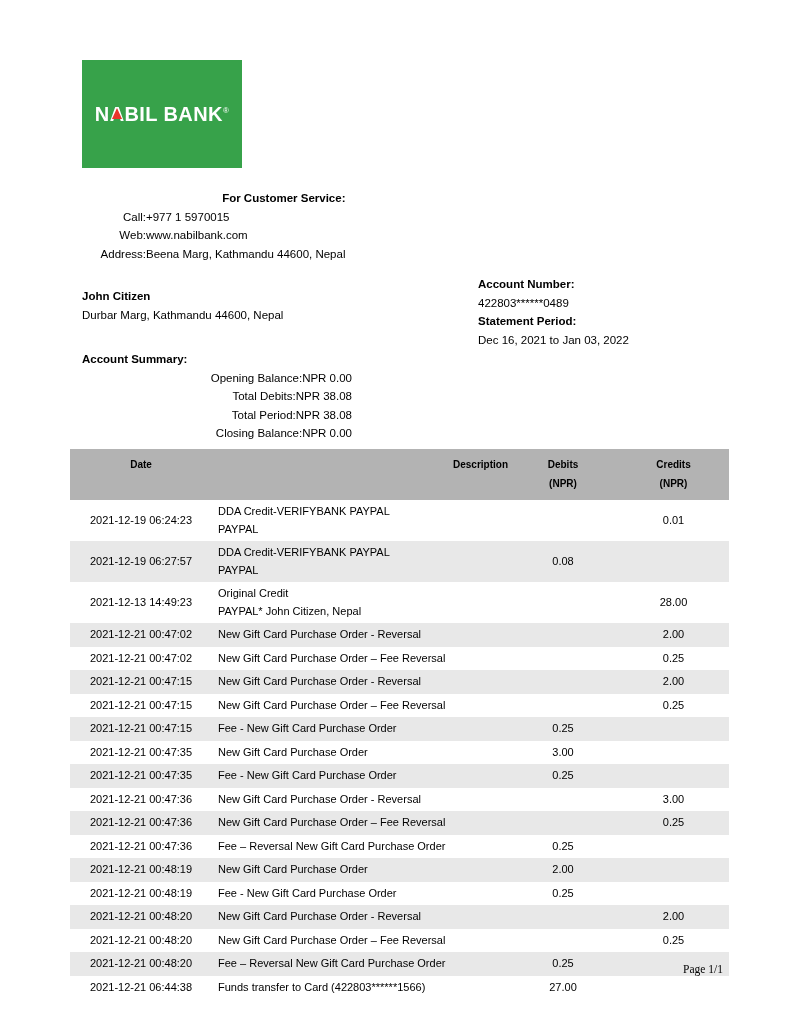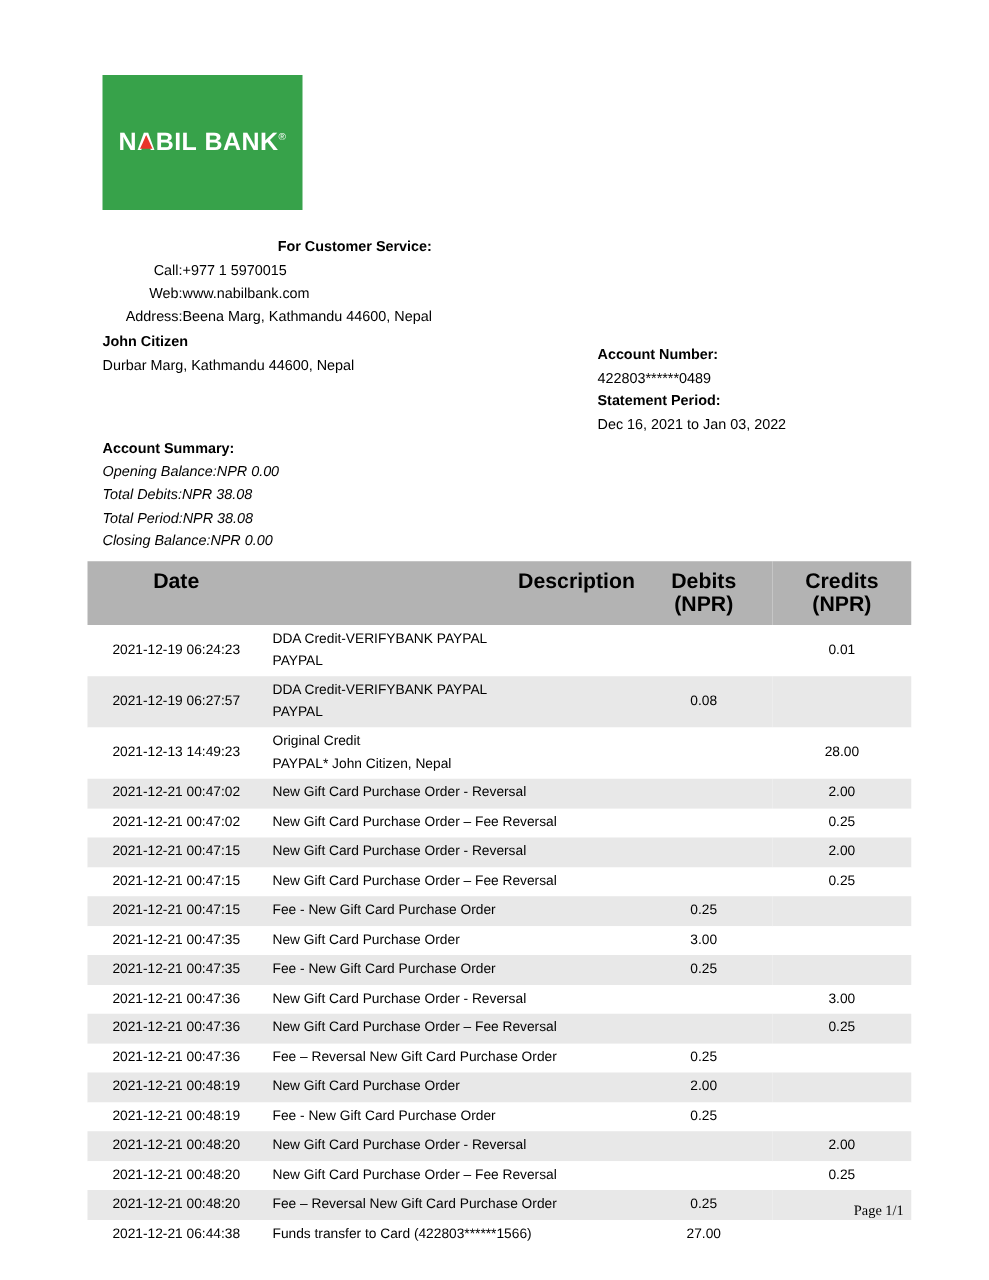--- a/index.html
+++ b/index.html
@@ -79,21 +79,21 @@
     text-align: right;
   }
   .cs-title { font-weight: bold; }
   .cs-row { display: flex; }
   .cs-label { width: 64px; flex: 0 0 64px; }
   .cs-value { white-space: nowrap; }
 
   .cust-block {
     position: absolute;
     left: 82px;
-    top: 265px;
+    top: 287px;
     font-size: 11.5px;
     line-height: 18.5px;
   }
   .cust-name { font-weight: bold; }
 
   .acct-block {
     position: absolute;
     left: 478px;
     top: 275px;
     font-size: 11.5px;
@@ -103,38 +103,38 @@
 
   .summary-block {
     position: absolute;
     left: 82px;
     top: 350px;
     font-size: 11.5px;
     line-height: 18.5px;
     width: 270px;
   }
   .summary-title { font-weight: bold; }
-  .summary-row { display: flex; justify-content: flex-start; font-style: italic; }
+  .summary-row { display: flex; justify-content: flex-end; }
   .summary-key { }
   .summary-val { }
 
   
   .txn-table {
     position: absolute;
     left: 70px;
     top: 449px;
     width: 653px;
     border-collapse: collapse;
     table-layout: fixed;
     font-size: 11px;
   }
   .txn-table th {
     background: #b3b3b3;
     font-weight: bold;
-    font-size: 17px;
+    font-size: 10px;
     padding: 6px 0 7px 0;
     vertical-align: top;
     line-height: 19px;
   }
   .th-date   { width: 142px; text-align: center; }
   .th-desc   { width: 290px; text-align: right; padding-left: 6px !important; }
   .th-debit  { width: 110px; text-align: center; }
   .th-credit { width: 111px; text-align: center; }
 
   .th-2line { display: block; }

